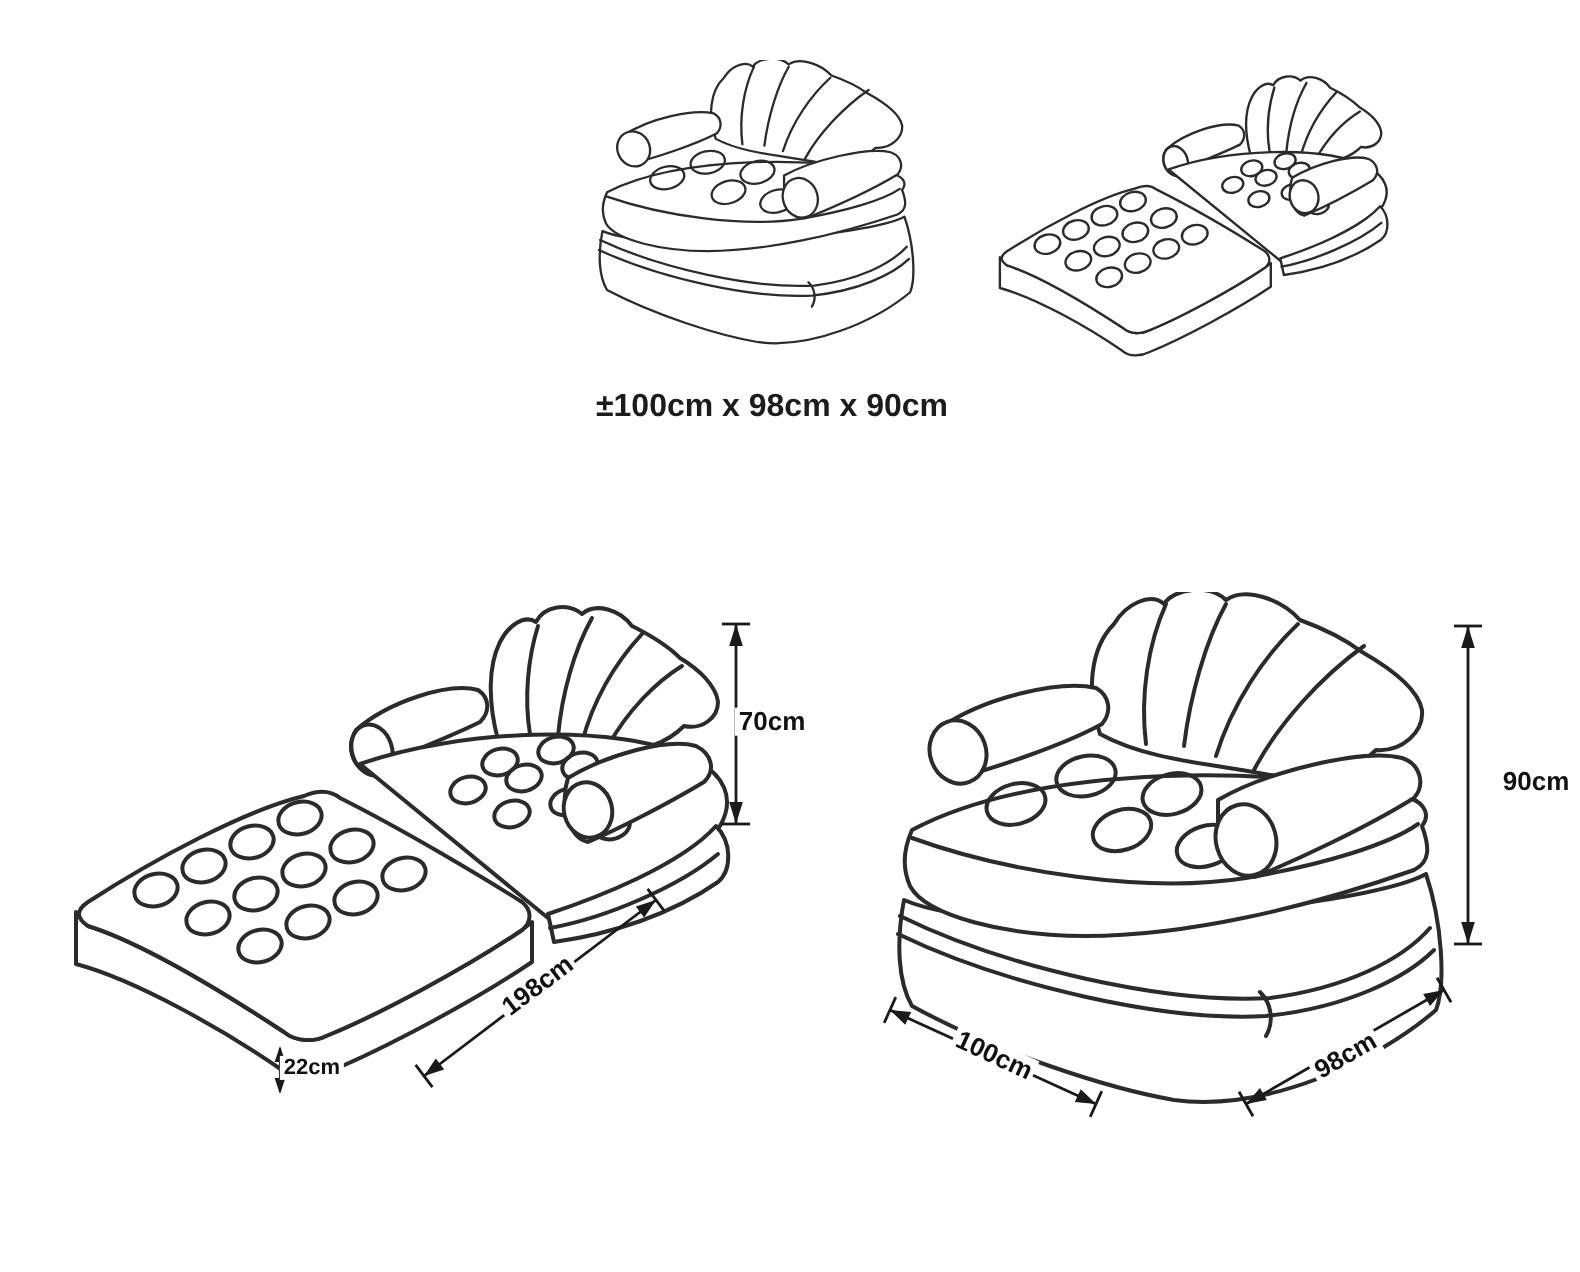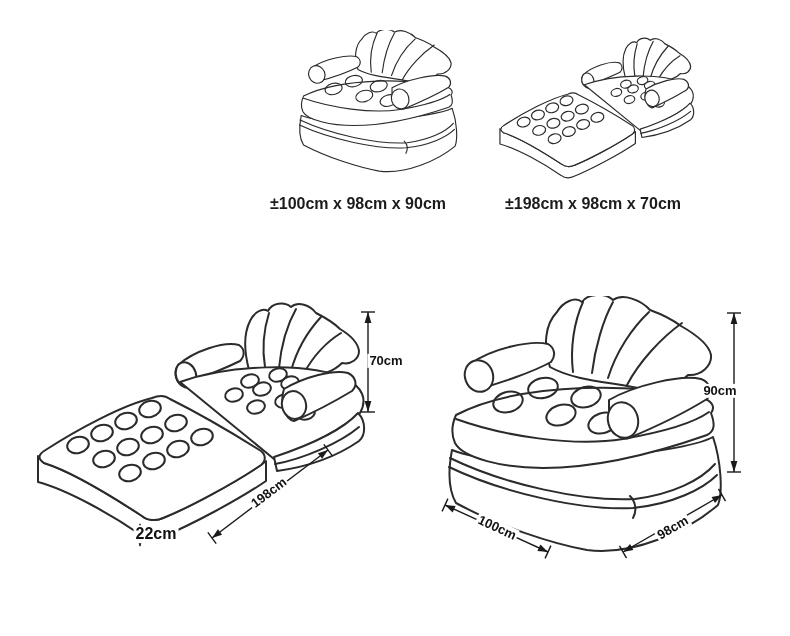--- a/index.html
+++ b/index.html
@@ -10,21 +10,21 @@
   #artwork{position:absolute;left:0;top:0;}
   .caption{
     position:absolute;transform:translate(-50%,-50%);
     font-size:16px;font-weight:bold;color:#1c1c1c;letter-spacing:0px;white-space:nowrap;
   }
   .dim-label{
     position:absolute;transform:translate(-50%,-50%);
     font-size:13px;font-weight:bold;color:#111;background:#fff;
     padding:0 2px;line-height:1.1;white-space:nowrap;
   }
-  .dim-label.small{font-size:16px;font-weight:bold;text-align:center;}
+  .dim-label.small{font-size:11px;font-weight:bold;text-align:center;}
   .rot-n37{transform:translate(-50%,-50%) rotate(-37deg);}
   .rot-p25{transform:translate(-50%,-50%) rotate(25deg);}
   .rot-n30{transform:translate(-50%,-50%) rotate(-30deg);}
 </style>
 </head>
 <body>
 
 <div id="stage">
 
   <svg id="artwork" width="790" height="636" viewBox="0 0 790 636">
@@ -218,23 +218,22 @@
       <g>
         <line x1="623" y1="552" x2="722" y2="495" fill="none"></line>
         <line x1="626.5" y1="558.1" x2="619.5" y2="545.9"></line>
         <line x1="725.5" y1="501.1" x2="718.5" y2="488.9"></line>
         <polygon points="623,552 633.4,550 630,544" stroke="none"></polygon>
         <polygon points="722,495 715,503 711.6,497" stroke="none"></polygon>
       </g>
     </g>
   </svg>
 
-  <div class="caption" style="left:358px;top:204px">±100cm x 98cm x 90cm</div>
-  <div class="caption" style="left:593px;top:204px">±198cm x 98cm x 70cm</div>
+  <div class="caption" style="left:386px;top:204px">±100cm x 98cm x 90cm</div>
 
   <div class="dim-label" style="left:386px;top:361px">70cm</div>
   <div class="dim-label rot-n37" style="left:269px;top:493px">198cm</div>
   <div class="dim-label small" style="left:156px;top:534px">22cm</div>
 
-  <div class="dim-label" style="left:720px;top:391px">90cm</div>
+  <div class="dim-label" style="left:768px;top:391px">90cm</div>
   <div class="dim-label rot-p25" style="left:497px;top:528px">100cm</div>
   <div class="dim-label rot-n30" style="left:673px;top:528px">98cm</div>
 </div>
 
 </body></html>

